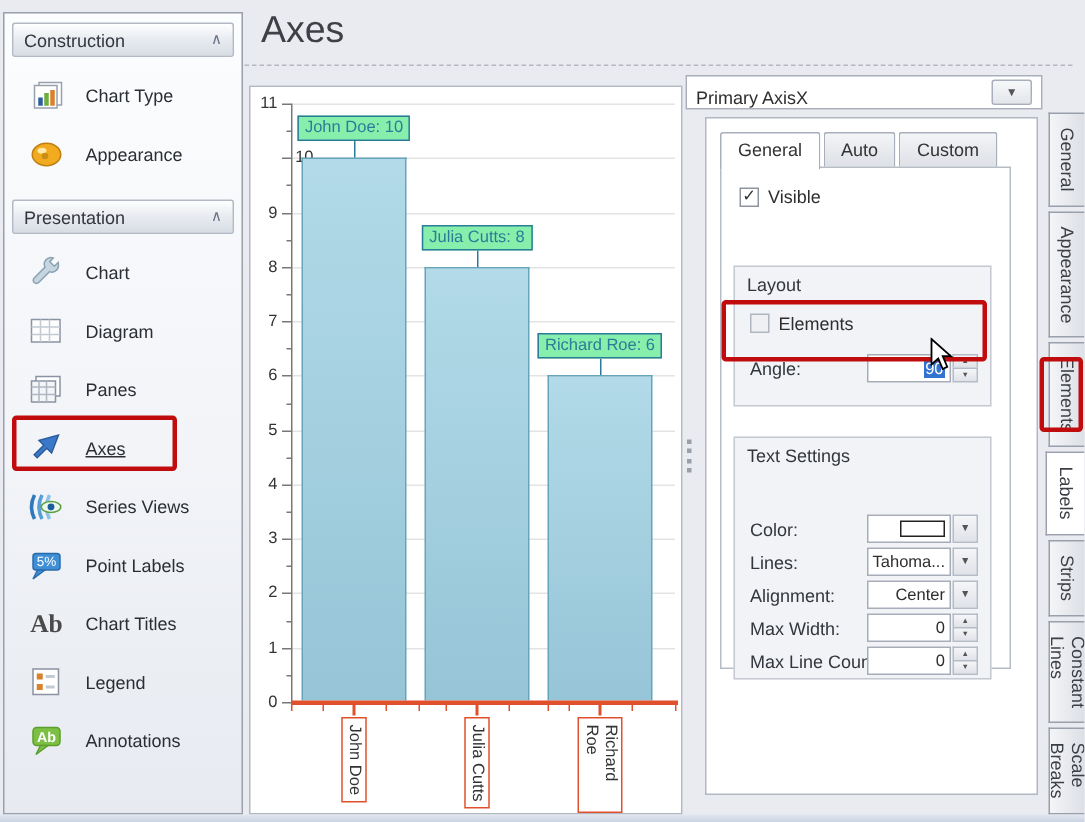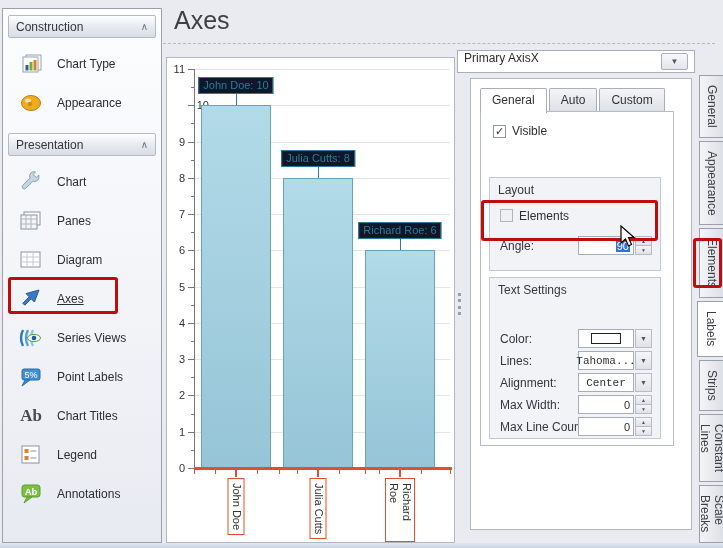--- a/index.html
+++ b/index.html
@@ -32,59 +32,59 @@
   
   #chart-panel{left:166px;top:57px;width:289px;height:486px;background:#fff;border:1px solid var(--line);}
   .gridline{position:absolute;height:1px;background:#e4e4e4;}
   .yaxis{position:absolute;width:1px;background:#787878;}
   .ytick{position:absolute;height:1px;background:#787878;}
   .ylab{position:absolute;width:18px;text-align:right;font-size:11px;color:#333;line-height:10px;}
   .bar{position:absolute;background:linear-gradient(180deg,var(--bar-fill-top),var(--bar-fill-bot));
        border:1px solid var(--bar-border);border-bottom:none;}
   .xaxis{position:absolute;height:3px;background:var(--x-red);}
   .xtick{position:absolute;background:var(--x-red);}
-  .ptlabel{position:absolute;transform:translateX(-50%);white-space:nowrap;background:#0f172a;
+  .ptlabel{position:absolute;transform:translateX(-50%);white-space:nowrap;background:#86efac;
        border:1px solid var(--pt-label);color:var(--pt-label);font-size:11px;padding:1px 4px;line-height:13px;}
   .ptconn{position:absolute;width:1px;background:var(--pt-label);}
   .xcat{position:absolute;transform:translateX(-50%);writing-mode:vertical-rl;background:#fff;
        border:1px solid var(--x-red);color:#333;font-size:11px;padding:4px 1px;line-height:13px;}
 
   
   #splitter{left:455px;top:293px;width:8px;height:22px;display:flex;flex-direction:column;
             align-items:center;justify-content:space-between;}
   #splitter i{width:3px;height:3px;background:#9aa0aa;display:block;}
 
   
   #axis-combo{left:457px;top:50px;width:238px;height:23px;background:#fff;border:1px solid #a9afba;
-              display:flex;align-items:flex-start;padding:0 6px;}
+              display:flex;align-items:flex-end;padding:0 6px;}
   #axis-combo .cbtn{position:absolute;right:6px;top:2px;width:27px;height:17px;border:1px solid #a9afba;
       border-radius:2px;background:linear-gradient(180deg,#f7f8fa,#e2e5ea);display:flex;align-items:center;
       justify-content:center;font-size:8px;color:#555;}
 
   
   #card{left:470px;top:78px;width:222px;height:452px;background:#fff;border:1px solid var(--line);}
   #panel-tabs{position:absolute;left:9px;top:9px;display:flex;}
   .ttab{border:1px solid #a9afba;border-bottom:none;border-radius:2px 2px 0 0;padding:4px 11px 4px 11px;
         background:linear-gradient(180deg,#f4f5f7,#dcdfe5);margin-right:2px;color:#333;}
   .ttab.active{background:#fff;position:relative;z-index:2;padding-bottom:6px;margin-bottom:-1px;}
   #tab-pane{position:absolute;left:9px;top:32px;width:194px;height:335px;border:1px solid #b6bcc4;background:#fff;z-index:1;}
   .check{width:13px;height:13px;border:1px solid #8f959f;background:#fff;display:inline-flex;
          align-items:center;justify-content:center;font-size:11px;color:#333;line-height:1;flex:0 0 13px;}
   .check.dim{background:#eef0f4;border-color:#b0b6c0;}
   .cbrow{display:flex;align-items:center;gap:6px;}
   #visible-row{position:absolute;left:12px;top:12px;}
   .groupbox{position:absolute;left:8px;width:172px;border:1px solid #c5cad2;background:#f1f3f7;}
   .groupbox .gtitle{padding:5px 8px 4px 8px;color:#33363d;}
   #layout-group{top:65px;height:94px;}
-  #ts-group{top:165px;height:162px;}
+  #ts-group{top:179px;height:162px;}
   .formrow{position:absolute;left:10px;right:6px;height:21px;display:flex;align-items:center;}
   .formrow .flabel{color:#33363d;}
   .ctrl{position:absolute;right:20px;width:56px;height:19px;background:#fff;border:1px solid #a6adb8;
         display:flex;align-items:center;justify-content:flex-end;padding:0 3px;font-size:11px;}
-  .ctrl.left{justify-content:center;font-family:Liberation Mono, monospace;}
+  .ctrl.left{justify-content:flex-end;}
   .spin{position:absolute;right:2px;width:17px;height:19px;display:flex;flex-direction:column;}
   .spin b{flex:1;border:1px solid #b6bcc6;background:linear-gradient(180deg,#f5f6f8,#dfe2e8);
           display:flex;align-items:center;justify-content:center;font-size:5px;color:#555;font-weight:normal;}
   .spin b:first-child{border-bottom:none;}
   .dbtn{position:absolute;right:2px;width:17px;height:19px;border:1px solid #b6bcc6;
         background:linear-gradient(180deg,#f5f6f8,#dfe2e8);display:flex;align-items:center;
         justify-content:center;font-size:7px;color:#555;}
   .swatch{width:30px;height:11px;background:#fff;border:1px solid #222;}
   .selval{background:var(--sel-blue);color:#fff;padding:0 1px;}
 
@@ -138,35 +138,35 @@
       <span class="ic">
         <svg width="26" height="24">
           <path d="M21 7a4.4 4.4 0 0 1-6 4.1l-7.2 7.2a2.1 2.1 0 1 1-3-3l7.2-7.2A4.4 4.4 0 0 1 17.5 2l-2.4 2.4 3.1 3.1L20.8 5c.1.6.2 1.3.2 2z" fill="#c6d6e0" stroke="#8aa2b2"></path>
         </svg>
       </span>
       <span class="lbl">Chart</span>
     </div>
     <div class="side-item">
       <span class="ic">
         <svg width="26" height="24">
+          <rect x="3" y="4" width="19" height="15" fill="#fdfdfd" stroke="#8a93a3"></rect>
+          <path d="M3 9h19M3 14h19M9 4v15M15 4v15" stroke="#c3cad4"></path>
+        </svg>
+      </span>
+      <span class="lbl">Diagram</span>
+    </div>
+    <div class="side-item">
+      <span class="ic">
+        <svg width="26" height="24">
           <rect x="6" y="3" width="16" height="13" fill="#fff" stroke="#8a93a3"></rect>
           <rect x="3" y="6" width="16" height="14" fill="#f4f5f7" stroke="#8a93a3"></rect>
           <path d="M3 10h16M3 15h16M8 6v14M13 6v14" stroke="#aeb6c2"></path>
         </svg>
       </span>
       <span class="lbl">Panes</span>
-    </div>
-    <div class="side-item">
-      <span class="ic">
-        <svg width="26" height="24">
-          <rect x="3" y="4" width="19" height="15" fill="#fdfdfd" stroke="#8a93a3"></rect>
-          <path d="M3 9h19M3 14h19M9 4v15M15 4v15" stroke="#c3cad4"></path>
-        </svg>
-      </span>
-      <span class="lbl">Diagram</span>
     </div>
     <div class="side-item selected">
       <span class="ic">
         <svg width="26" height="24">
           <path d="M21 3l-4.6 12-3.2-3.2-6.4 6.4-2-2 6.4-6.4L8 6.6z" fill="#3c78c8" stroke="#2a5b9e"></path>
         </svg>
       </span>
       <span class="lbl">Axes</span>
     </div>
     <div class="side-item">

